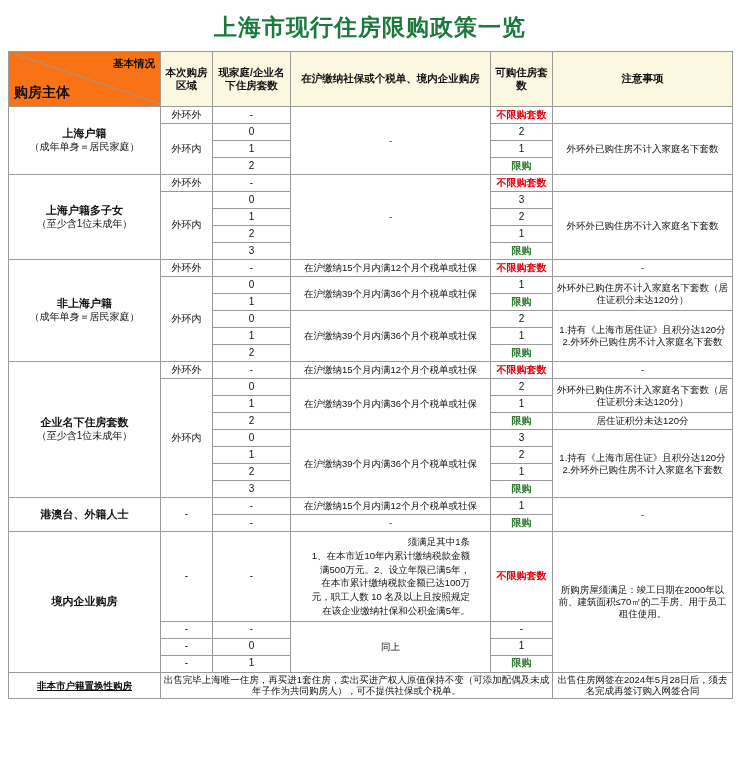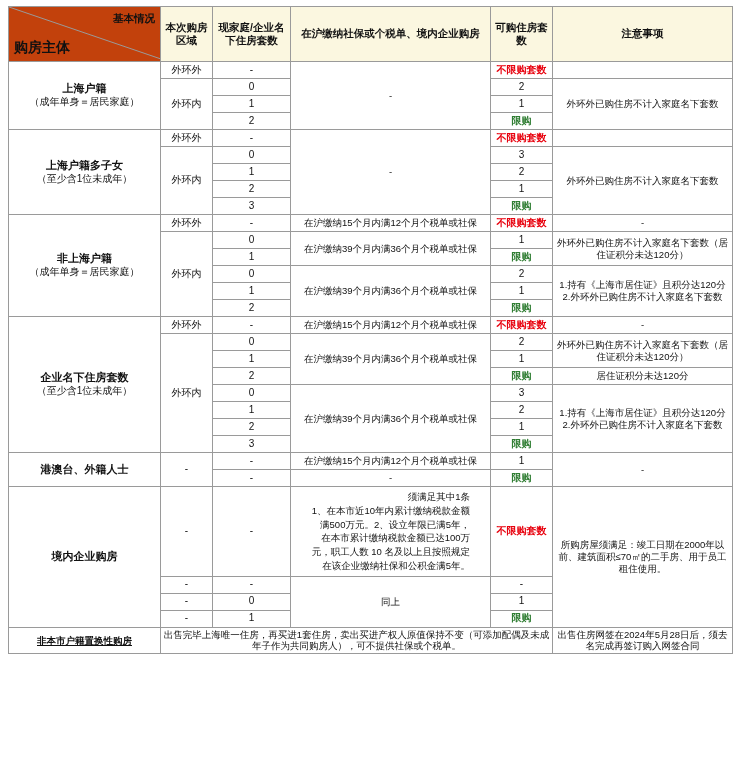--- a/index.html
+++ b/index.html
@@ -41,21 +41,21 @@
   .hdr{
     background:#fbf7e0;
     font-weight:bold;
     font-size:10.5px;
     height:52px;
   }
   .hdr-diag{
     position:relative;
     padding:0;
     height:52px;
-    background:#c2410c;
+    background:#f97316;
     margin-left:44px;
   }
   .hdr-diag .line{
     position:absolute;left:0;top:0;width:100%;height:100%;
     overflow:hidden;
   }
   .hdr-diag .line svg{display:block;}
   .hdr-diag .t1{
     position:absolute;right:5px;top:5px;font-weight:bold;font-size:10.5px;
   }
@@ -102,20 +102,21 @@
     font-weight:bold;
     font-size:11px;
     text-decoration:underline;
   }
 </style>
 </head>
 <body>
 
 <div id="page">
 
+  <div class="title">上海市现行住房限购政策一览</div>
 
   <table class="main">
     <colgroup>
       <col style="width:152px">
       <col style="width:52px">
       <col style="width:78px">
       <col style="width:200px">
       <col style="width:62px">
       <col style="width:180px">
     </colgroup>

